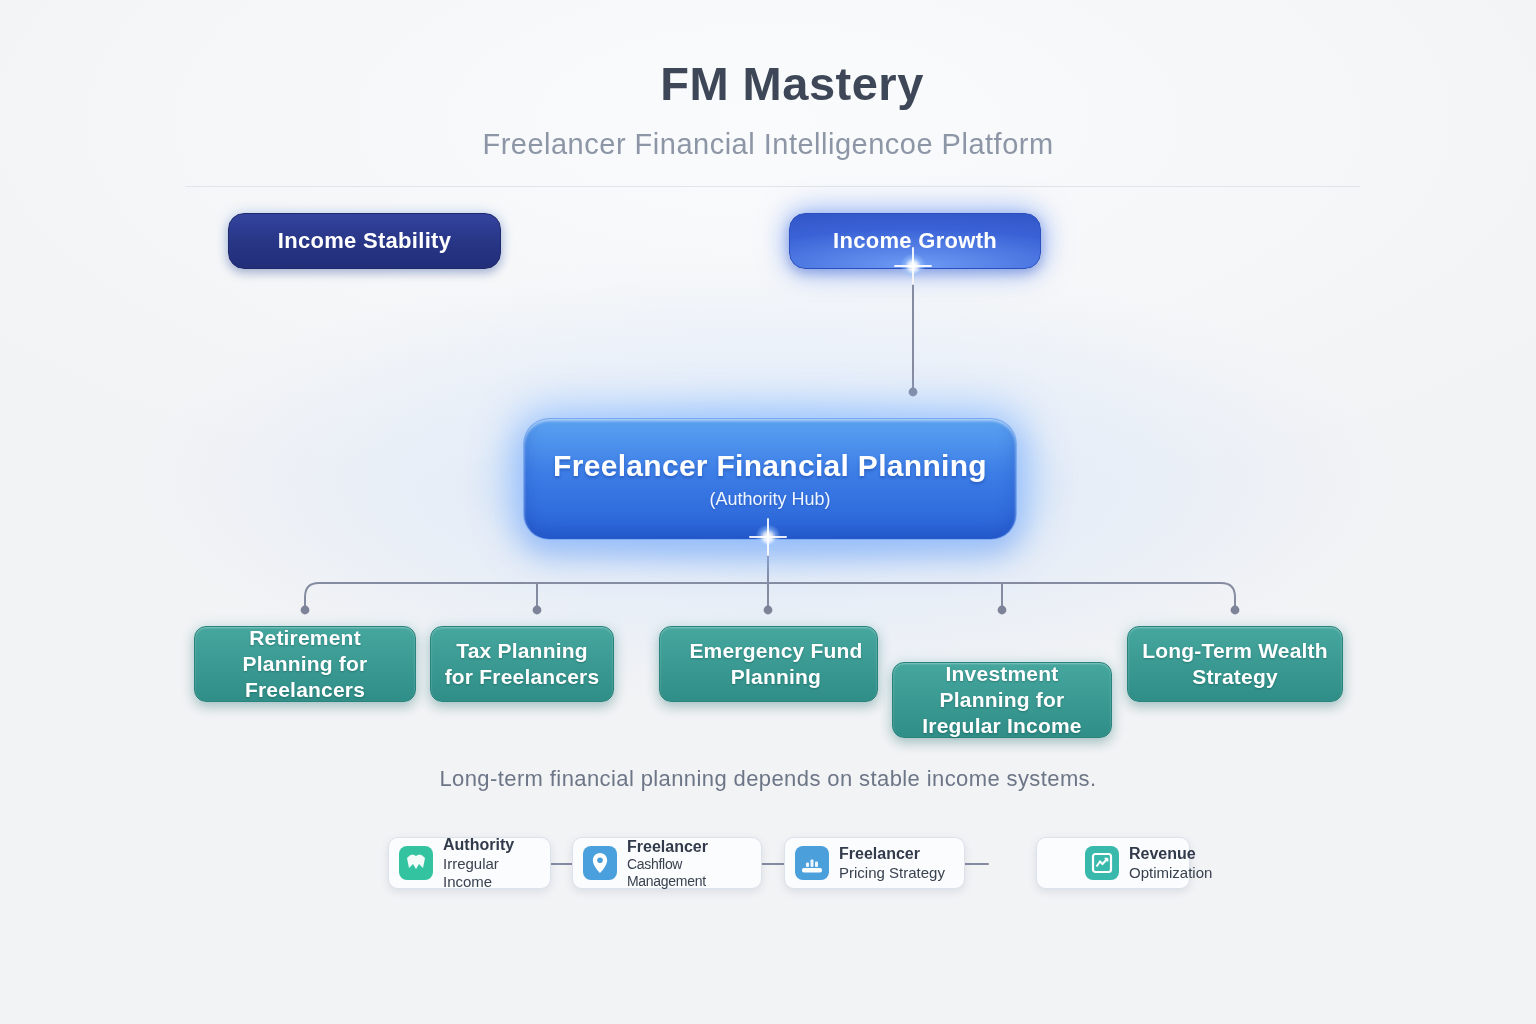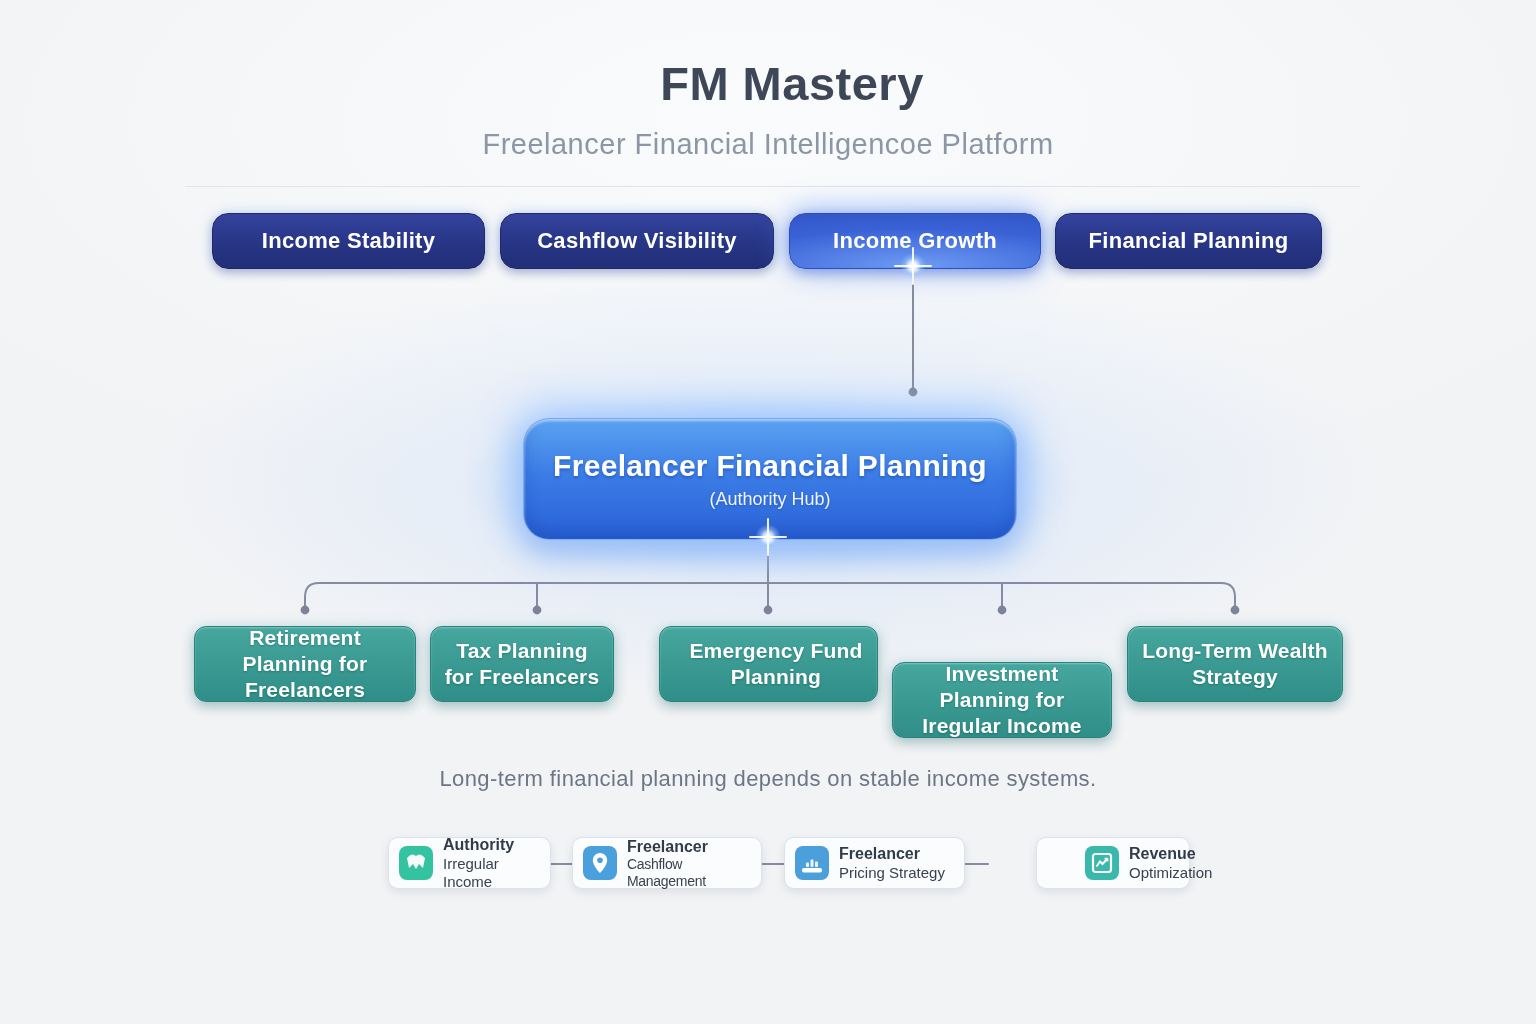--- a/index.html
+++ b/index.html
@@ -25,21 +25,21 @@
   .pillar{position:absolute;top:213px;height:54px;border-radius:16px;
     display:flex;align-items:center;justify-content:center;
     color:#fff;font-size:22px;font-weight:700;letter-spacing:0.3px;
     background:linear-gradient(180deg,#34449e 0%,#273585 55%,#222e78 100%);
     box-shadow:0 4px 10px rgba(30,42,110,0.28), 0 0 14px rgba(190,215,245,0.8);
     border:1px solid #1f2a6e;cursor:pointer;}
   .pillar.active{
     background:radial-gradient(ellipse 170% 150% at 50% 95%, #6d9bf4 0%, #3a62d6 45%, #2a47b4 100%);
     box-shadow:0 0 30px rgba(90,140,250,0.75), 0 4px 12px rgba(30,50,150,0.35);
     border:1px solid #2a50c0;}
-  .p1{left:212px;width:271px;}
+  .p1{left:228px;width:271px;}
   .p2{left:500px;width:272px;}
   .p3{left:789px;width:250px;}
   .p4{left:1055px;width:265px;}
   
   .spark{position:absolute;width:26px;height:26px;pointer-events:none;
     background:radial-gradient(circle,#ffffff 0%,rgba(255,255,255,0.85) 22%,rgba(160,200,255,0.5) 45%,rgba(160,200,255,0) 70%);
     border-radius:50%;}
   .spark::before,.spark::after{content:"";position:absolute;background:rgba(255,255,255,0.9);border-radius:2px;}
   .spark::before{left:50%;top:-6px;width:2px;height:38px;transform:translateX(-50%);filter:blur(0.6px);}
   .spark::after{top:50%;left:-6px;height:2px;width:38px;transform:translateY(-50%);filter:blur(0.6px);}
@@ -99,23 +99,21 @@
 </head>
 <body>
 
 <div class="stage">
 
   <div class="title">FM Mastery</div>
   <div class="subtitle">Freelancer Financial Intelligencoe Platform</div>
   <div class="divider"></div>
 
   <div class="pillar p1">Income Stability</div>
-  <div class="pillar p2">Cashflow Visibility</div>
   <div class="pillar p3 active">Income Growth</div>
-  <div class="pillar p4">Financial Planning</div>
 
   <svg class="connectors" width="1536" height="1024" viewBox="0 0 1536 1024">
     <g stroke="#858ba0" stroke-width="2" fill="none" stroke-linecap="round">
 
       <path d="M913 267 V 388"></path>
 
       <path d="M768 538 V 583"></path>
 
       <path d="M305 606 V 597 Q305 583 319 583 H 1221 Q1235 583 1235 597 V 606"></path>
 

